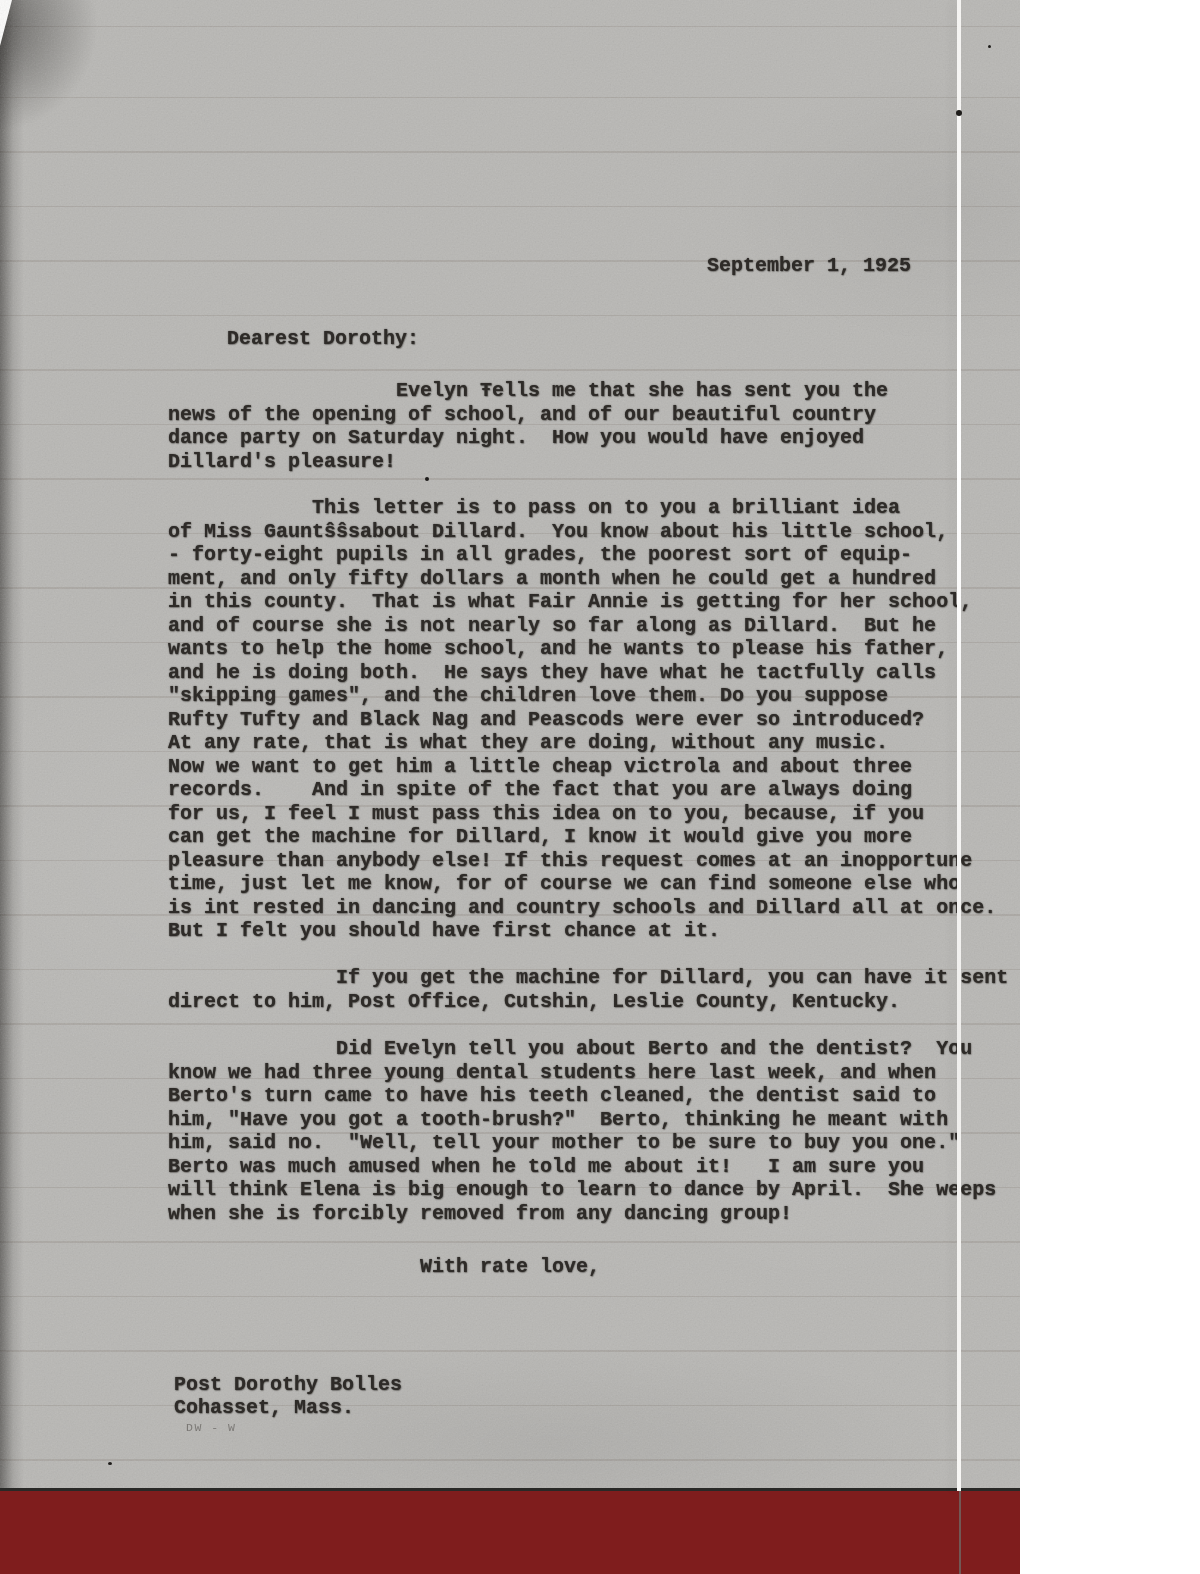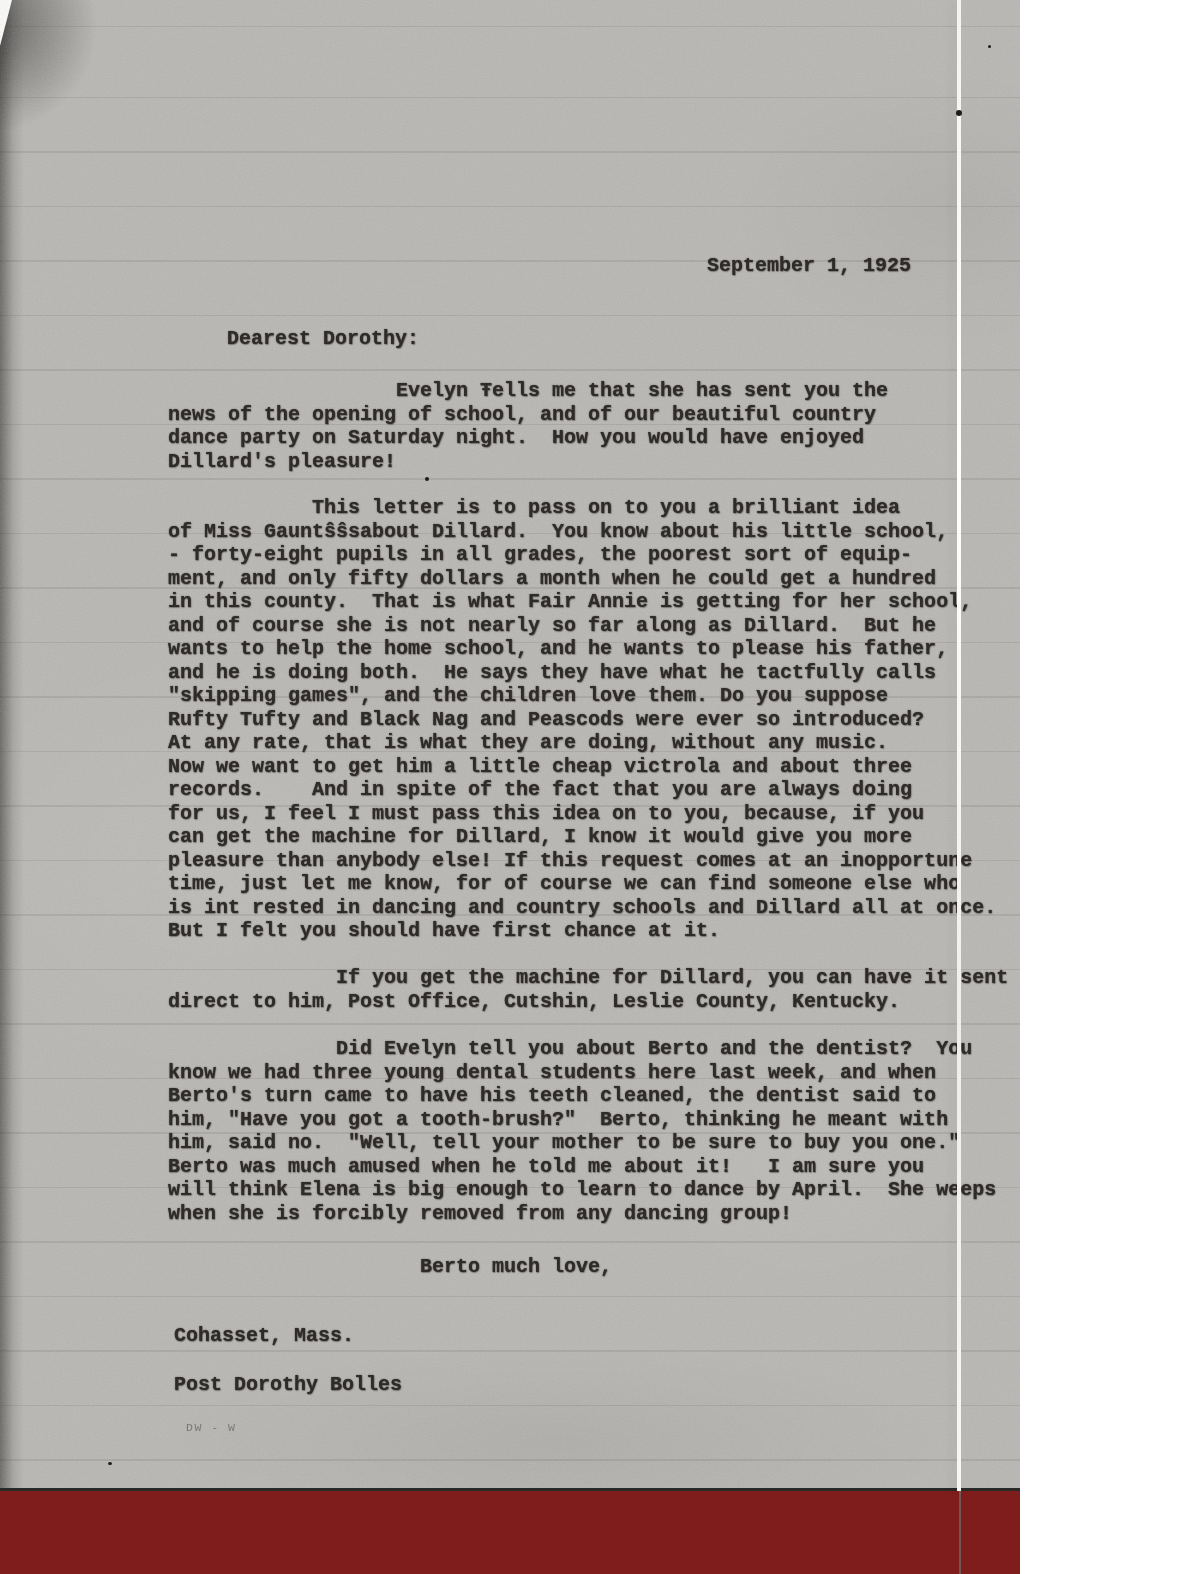--- a/index.html
+++ b/index.html
@@ -100,25 +100,25 @@
 Berto's turn came to have his teeth cleaned, the dentist said to
 him, "Have you got a tooth-brush?"  Berto, thinking he meant with
 him, said no.  "Well, tell your mother to be sure to buy you one."
 Berto was much amused when he told me about it!   I am sure you
 will think Elena is big enough to learn to dance by April.  She weeps
 when she is forcibly removed from any dancing group!</pre>
 
     <pre class="typewriter" style="left:168px;top:966px;">              If you get the machine for Dillard, you can have it sent
 direct to him, Post Office, Cutshin, Leslie County, Kentucky.</pre>
 
-    <pre class="typewriter" style="left:420px;top:1255px;">Berto much love,</pre>
+    <pre class="typewriter" style="left:420px;top:1255px;">With rate love,</pre>
 
     <pre class="typewriter" style="left:174px;top:1373px;">Post Dorothy Bolles</pre>
 
-    <pre class="typewriter" style="left:174px;top:1324px;">Cohasset, Mass.</pre>
+    <pre class="typewriter" style="left:174px;top:1396px;">Cohasset, Mass.</pre>
 
     <div class="faint-code" style="left:186px;top:1421px;">DW - W</div>
 
     <div class="speck" style="left:988px;top:45px;width:3px;height:3px;"></div>
     <div class="speck" style="left:425px;top:477px;width:4px;height:4px;"></div>
     <div class="speck" style="left:108px;top:1462px;width:4px;height:3px;"></div>
   </div>
 
   <div class="crease"></div>
   <div class="speck" style="left:956px;top:110px;width:6px;height:6px;"></div>

